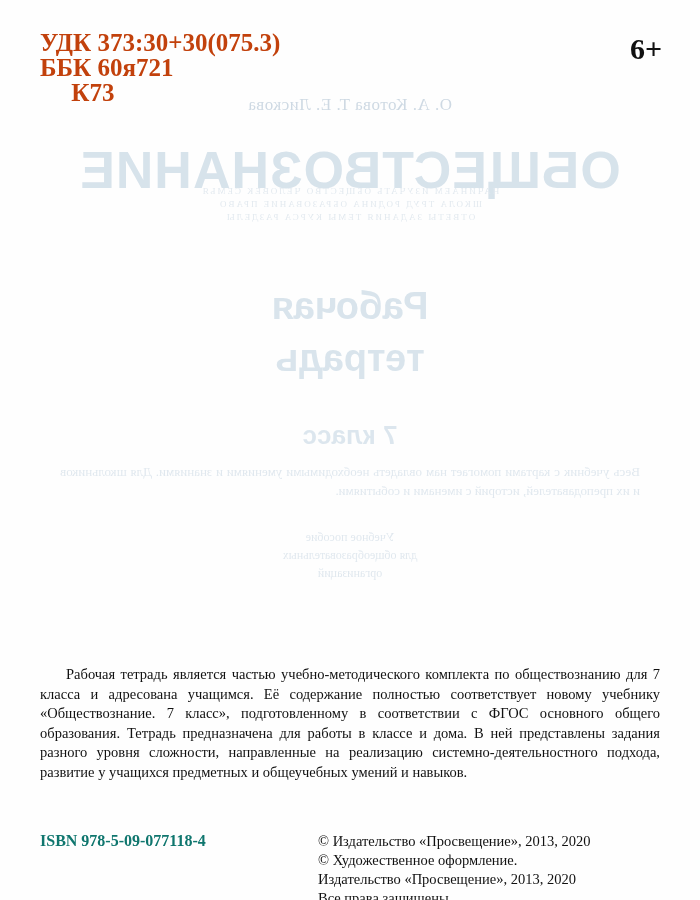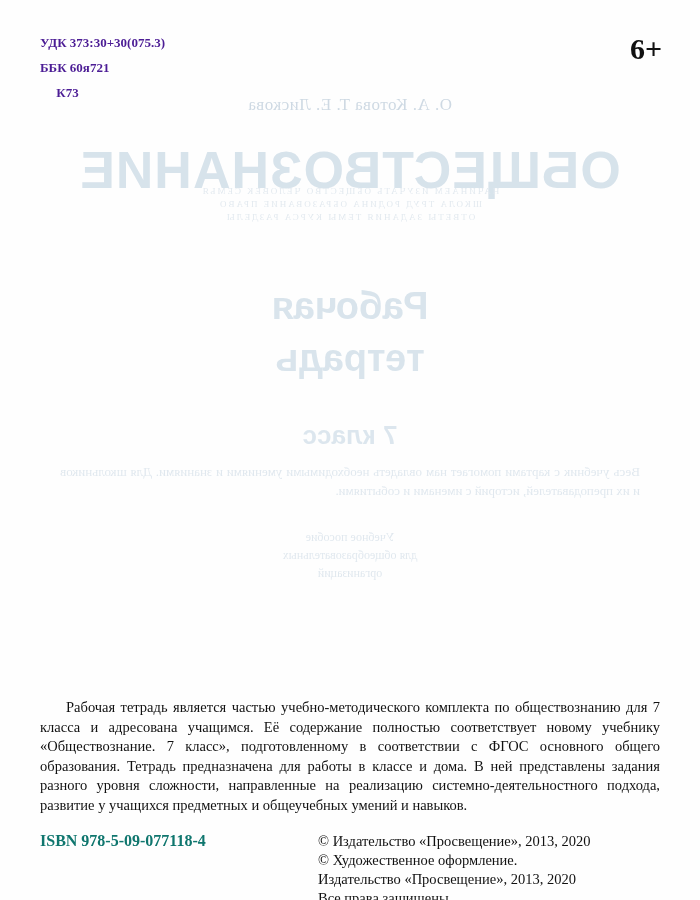--- a/index.html
+++ b/index.html
@@ -120,47 +120,46 @@
     font-size: 12px;
     line-height: 18px;
     color: #c8d6e2;
   }
 
   
   .udk {
     position: absolute;
     left: 40px;
     top: 30px;
-    font-size: 13px;
+    font-size: 25px;
     line-height: 25px;
     font-weight: bold;
     white-space: pre;
     font-family: "Liberation Serif", serif;
-    color: #4c1d95;
+    color: #c2410c;
   }
   .age-badge {
     position: absolute;
     right: 38px;
     top: 32px;
     font-size: 30px;
     font-weight: bold;
     color: #111;
     font-family: "Liberation Serif", serif;
   }
 
   .annotation {
     position: absolute;
     left: 40px;
     top: 665px;
     width: 620px;
     font-size: 14.5px;
     line-height: 19.5px;
     text-align: justify;
     color: #111;
-    margin-top: 33px;
   }
   .annotation p {
     margin: 0;
     text-indent: 26px;
   }
 
   .isbn {
     position: absolute;
     left: 40px;
     top: 832px;

